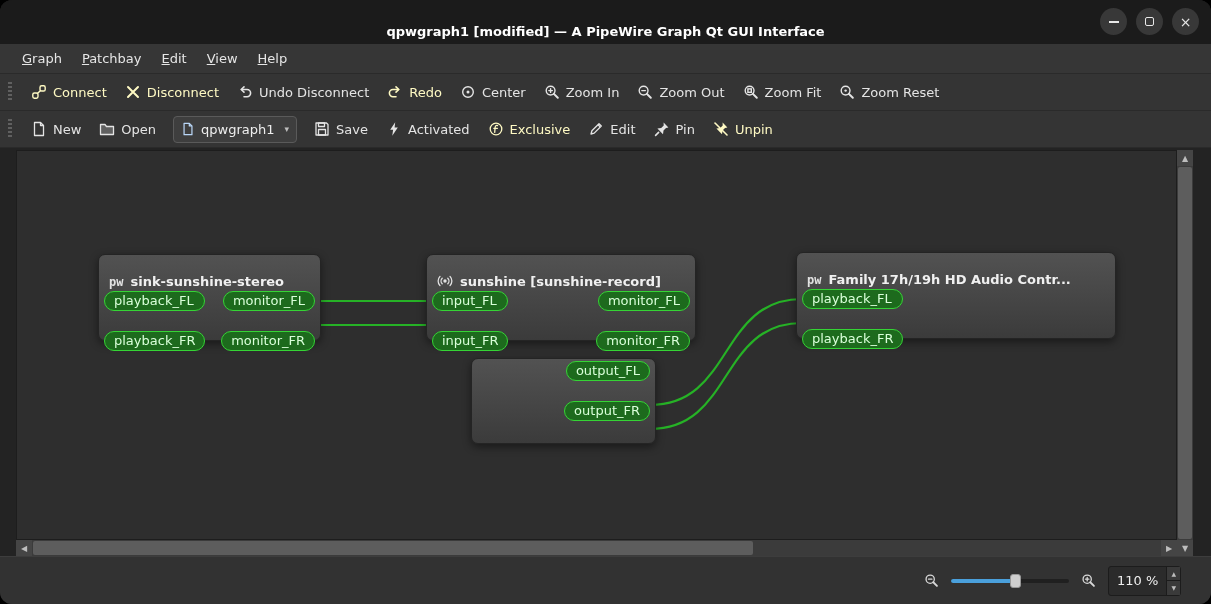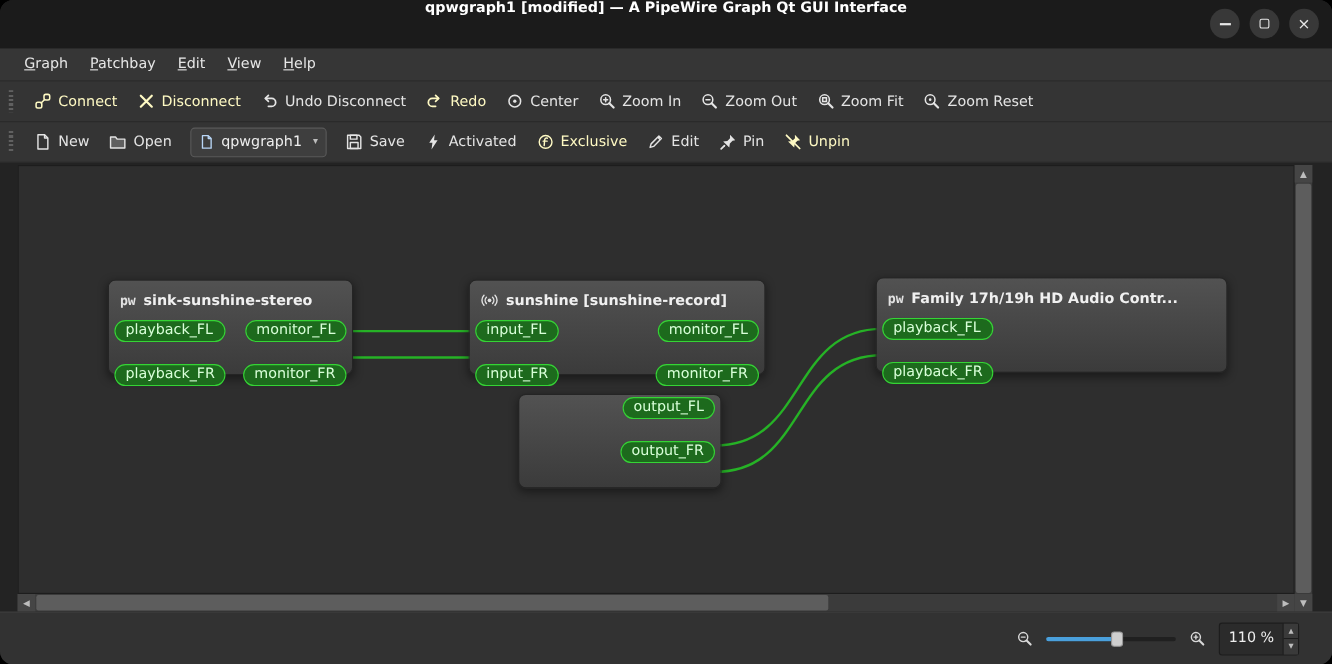--- a/index.html
+++ b/index.html
@@ -3,21 +3,21 @@
 <meta charset="utf-8">
 <style>
   *{box-sizing:border-box;margin:0;padding:0;user-select:none}
   html,body{width:1211px;height:604px;background:#000;overflow:hidden;
     font-family:"DejaVu Sans","Liberation Sans",sans-serif}
   .window{position:relative;width:1211px;height:604px;background:#232323;
     border-radius:12px;overflow:hidden}
 
   
   .titlebar{position:absolute;left:0;top:0;right:0;height:62px;background:#1b1b1b;
-    display:flex;justify-content:center}
+    display:flex;align-items:center;justify-content:center}
   .title{color:#fff;font-weight:bold;font-size:13px}
   .winbtns{position:absolute;right:12px;top:8px;display:flex;gap:9px}
   .winbtn{width:27px;height:27px;border-radius:50%;background:#383838;color:#e8e8e8;
     display:flex;align-items:center;justify-content:center;font-size:14px}
   .glyph-min{display:block;width:10px;height:2px;background:currentColor}
   .glyph-max{display:block;width:9px;height:9px;border:1.5px solid currentColor;border-radius:2px}
 
   
   .menubar{position:absolute;left:0;top:44px;right:0;height:30px;background:#363636;
     border-bottom:1px solid #2a2a2a;display:flex;align-items:center;padding-left:12px}
@@ -39,21 +39,21 @@
     border-radius:4px;height:27px;padding:0 7px;margin:15px 8px;color:#eee;font-size:13px}
   .caret{margin-left:4px;font-size:9px;color:#bdbdbd}
 
   
   .canvas-wrap{position:absolute;left:16px;top:150px;width:1161px;height:390px;
     background:#2e2e2e;border:1px solid #1d1d1d;overflow:hidden}
   #wires{position:absolute;left:0;top:0}
   .wire{fill:none;stroke:var(--wire,#26b226);stroke-width:2.2}
   .node{position:absolute;background:linear-gradient(#525252,#3b3b3b);
     border:1px solid #242424;border-radius:7px;box-shadow:0 3px 9px rgba(0,0,0,.45)}
-  .node-title{display:flex;align-items:center;gap:7px;height:34px;padding:2px 10px 0;
+  .node-title{display:flex;align-items:flex-end;gap:7px;height:34px;padding:2px 10px 0;
     color:#f0f0f0;font-weight:bold;font-size:13px;white-space:nowrap;overflow:hidden}
   .node-title .t{overflow:hidden;text-overflow:ellipsis}
   .pwlogo{font-family:"DejaVu Sans Mono",monospace;font-weight:bold;font-size:12px;color:#e2e2e2}
   .nicon{color:#e2e2e2;display:flex;align-items:center}
   .ports{display:flex;justify-content:space-between;padding:2px 5px 0}
   .pcol{display:flex;flex-direction:column;gap:20px}
   .pcol.out{align-items:flex-end;margin-left:auto}
   .port{font-size:13px;line-height:18px;padding:0 9px;border:1.5px solid var(--port-border,#35d435);
     background:var(--port-fill,#1d6a1d);color:var(--port-text,#d9ffd9);border-radius:10px;white-space:nowrap}
 

